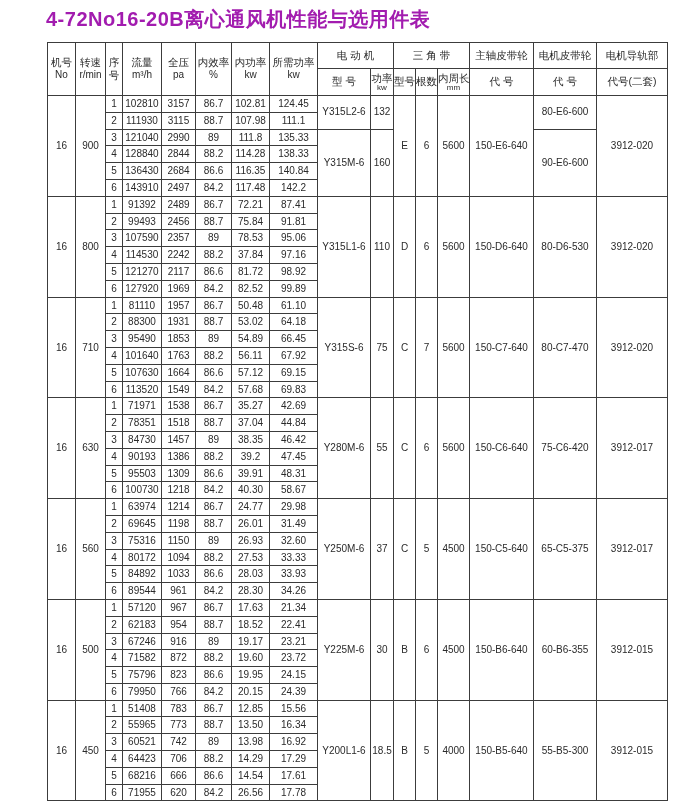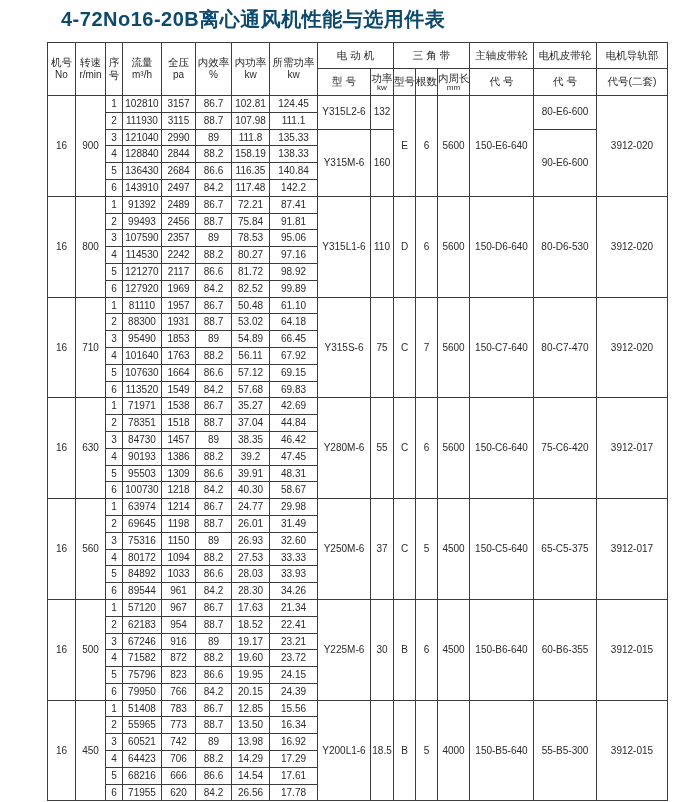--- a/index.html
+++ b/index.html
@@ -2,22 +2,22 @@
 <html><head>
 <meta charset="utf-8">
 <style>
   html,body{margin:0;padding:0;}
   body{
     width:700px;height:802px;background:#ffffff;
     font-family:"Liberation Sans", sans-serif;
     color:#222;position:relative;overflow:hidden;
   }
   .page-title{
-    margin:6px 0 9px 61px;
-    font-size:20px;font-weight:bold;color:#0c4a6e;
+    margin:6px 0 9px 46px;
+    font-size:20px;font-weight:bold;color:#a21caf;
     letter-spacing:0.5px;
   }
   table.spec-table{
     border-collapse:collapse;table-layout:fixed;
     margin-left:47px;width:620px;padding-left:23px;
   }
   .spec-table th,.spec-table td{
     border:1px solid #3c3c3c;
     text-align:center;vertical-align:middle;
     padding:0;color:#2a2a2a;
@@ -151,21 +151,21 @@
         <td>135.33</td>
         <td rowspan="4">Y315M-6</td>
         <td rowspan="4">160</td>
         <td rowspan="4">90-E6-600</td>
       </tr>
       <tr>
         <td>4</td>
         <td>128840</td>
         <td>2844</td>
         <td>88.2</td>
-        <td>158.19</td>
+        <td>114.28</td>
         <td>138.33</td>
       </tr>
       <tr>
         <td>5</td>
         <td>136430</td>
         <td>2684</td>
         <td>86.6</td>
         <td>116.35</td>
         <td>140.84</td>
       </tr>
@@ -209,21 +209,21 @@
         <td>2357</td>
         <td>89</td>
         <td>78.53</td>
         <td>95.06</td>
       </tr>
       <tr>
         <td>4</td>
         <td>114530</td>
         <td>2242</td>
         <td>88.2</td>
-        <td>80.27</td>
+        <td>37.84</td>
         <td>97.16</td>
       </tr>
       <tr>
         <td>5</td>
         <td>121270</td>
         <td>2117</td>
         <td>86.6</td>
         <td>81.72</td>
         <td>98.92</td>
       </tr>

